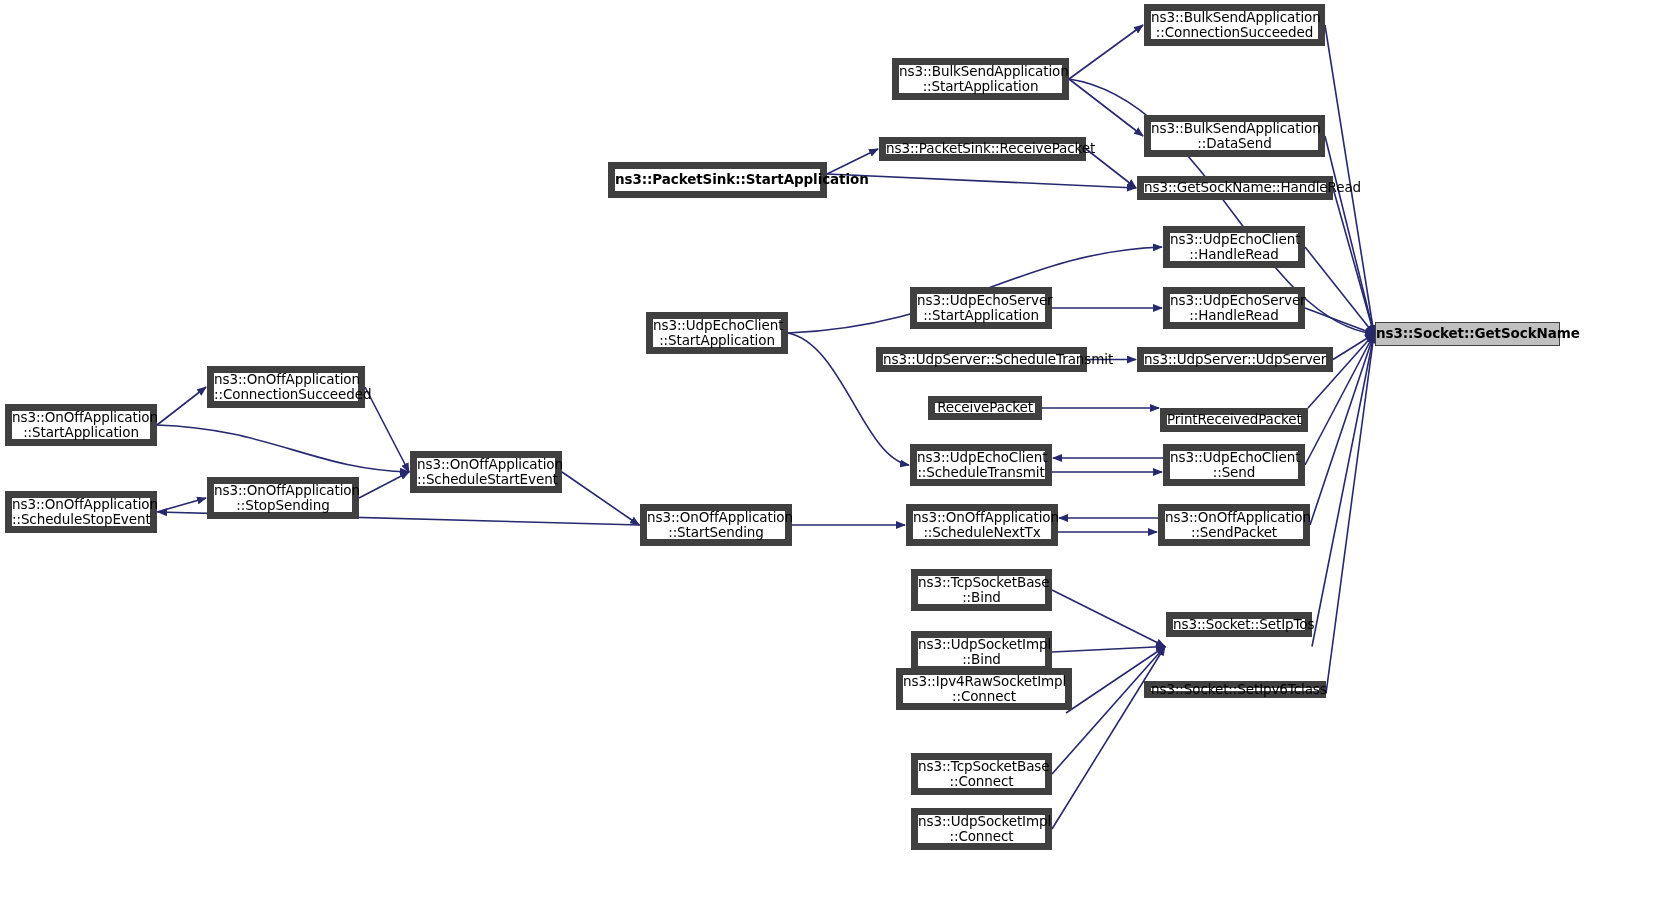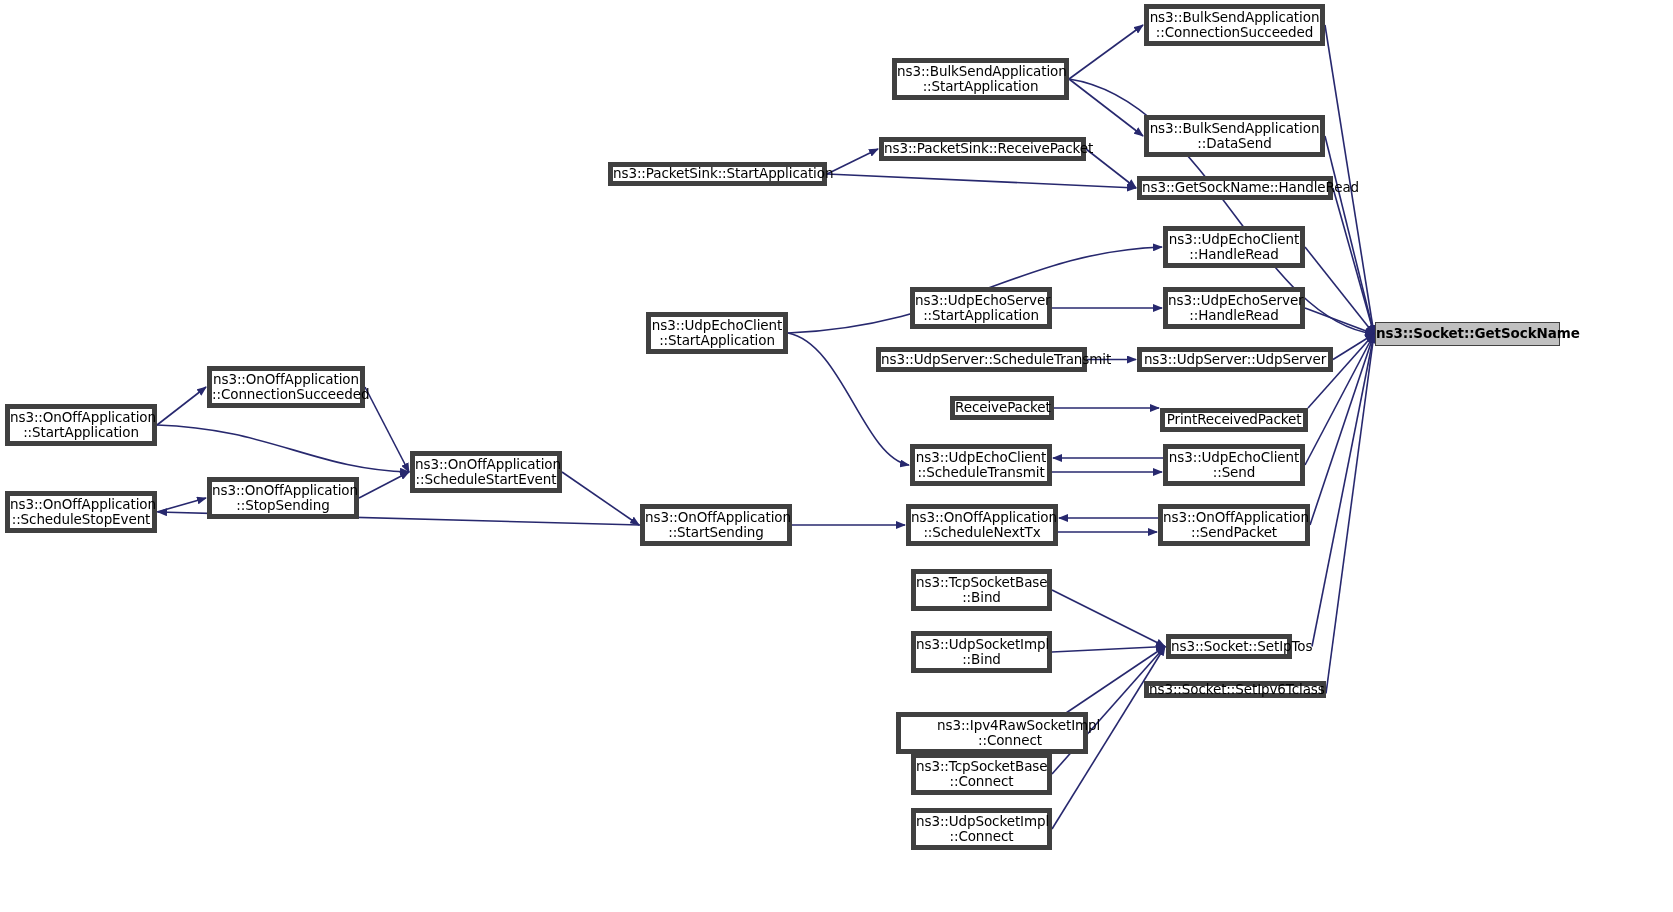--- a/index.html
+++ b/index.html
@@ -19,21 +19,21 @@
     position: absolute;
     left: 0;
     top: 0;
     width: 1673px;
     height: 912px;
     pointer-events: none;
   }
   .node {
     position: absolute;
     box-sizing: border-box;
-    border: 5px solid #404040;
+    border: 7px solid #404040;
     background: #ffffff;
     color: #000000;
     font-size: 13.5px;
     line-height: 15.5px;
     text-align: center;
     display: flex;
     align-items: center;
     justify-content: center;
     white-space: pre-line;
     letter-spacing: -0.1px;
@@ -101,54 +101,54 @@
         <path d="M792,525 L905,525" marker-end="url(#arrow)"></path>
       </g>
   </svg>
   <div id="node-layer">
       <div class="node" style="left: 892px; top: 58px; width: 177px; height: 42px;"><span class="node-label">ns3::BulkSendApplication
 ::StartApplication</span></div>
       <div class="node" style="left: 1144px; top: 4px; width: 181px; height: 42px;"><span class="node-label">ns3::BulkSendApplication
 ::ConnectionSucceeded</span></div>
       <div class="node" style="left: 1144px; top: 115px; width: 181px; height: 42px;"><span class="node-label">ns3::BulkSendApplication
 ::DataSend</span></div>
-      <div class="node" style="left: 608px; top: 162px; width: 219px; height: 24px;"><span class="node-label">ns3::PacketSink::StartApplication</span></div>
+      <div class="node" style="left: 608px; top: 162px; width: 219px; height: 36px; font-weight: bold;"><span class="node-label">ns3::PacketSink::StartApplication</span></div>
       <div class="node" style="left: 879px; top: 137px; width: 207px; height: 24px;"><span class="node-label">ns3::PacketSink::ReceivePacket</span></div>
       <div class="node" style="left: 1137px; top: 176px; width: 196px; height: 24px;"><span class="node-label">ns3::GetSockName::HandleRead</span></div>
       <div class="node" style="left: 646px; top: 312px; width: 142px; height: 42px;"><span class="node-label">ns3::UdpEchoClient
 ::StartApplication</span></div>
       <div class="node" style="left: 1163px; top: 226px; width: 142px; height: 42px;"><span class="node-label">ns3::UdpEchoClient
 ::HandleRead</span></div>
       <div class="node" style="left: 910px; top: 287px; width: 142px; height: 42px;"><span class="node-label">ns3::UdpEchoServer
 ::StartApplication</span></div>
       <div class="node" style="left: 1163px; top: 287px; width: 142px; height: 42px;"><span class="node-label">ns3::UdpEchoServer
 ::HandleRead</span></div>
       <div class="node" style="left: 876px; top: 347px; width: 211px; height: 25px;"><span class="node-label">ns3::UdpServer::ScheduleTransmit</span></div>
       <div class="node" style="left: 1137px; top: 347px; width: 196px; height: 25px;"><span class="node-label">ns3::UdpServer::UdpServer</span></div>
-      <div class="node" style="left: 928px; top: 396px; width: 104px; height: 24px; margin-left: 22px;"><span class="node-label">ReceivePacket</span></div>
+      <div class="node" style="left: 928px; top: 396px; width: 114px; height: 24px;"><span class="node-label">ReceivePacket</span></div>
       <div class="node" style="left: 1160px; top: 396px; width: 148px; height: 24px; margin-top: 12px;"><span class="node-label">PrintReceivedPacket</span></div>
       <div class="node" style="left: 910px; top: 444px; width: 142px; height: 42px;"><span class="node-label">ns3::UdpEchoClient
 ::ScheduleTransmit</span></div>
       <div class="node" style="left: 1163px; top: 444px; width: 142px; height: 42px;"><span class="node-label">ns3::UdpEchoClient
 ::Send</span></div>
       <div class="node" style="left: 906px; top: 504px; width: 152px; height: 42px;"><span class="node-label">ns3::OnOffApplication
 ::ScheduleNextTx</span></div>
       <div class="node" style="left: 1158px; top: 504px; width: 152px; height: 42px;"><span class="node-label">ns3::OnOffApplication
 ::SendPacket</span></div>
       <div class="node" style="left: 911px; top: 569px; width: 141px; height: 42px;"><span class="node-label">ns3::TcpSocketBase
 ::Bind</span></div>
       <div class="node" style="left: 911px; top: 631px; width: 141px; height: 42px;"><span class="node-label">ns3::UdpSocketImpl
 ::Bind</span></div>
-      <div class="node" style="left: 896px; top: 712px; width: 192px; height: 42px; padding-left: 36px;"><span class="node-label">ns3::Ipv4RawSocketImpl
+      <div class="node" style="left: 896px; top: 668px; width: 176px; height: 42px;"><span class="node-label">ns3::Ipv4RawSocketImpl
 ::Connect</span></div>
       <div class="node" style="left: 911px; top: 753px; width: 141px; height: 42px;"><span class="node-label">ns3::TcpSocketBase
 ::Connect</span></div>
       <div class="node" style="left: 911px; top: 808px; width: 141px; height: 42px;"><span class="node-label">ns3::UdpSocketImpl
 ::Connect</span></div>
-      <div class="node" style="left: 1166px; top: 634px; width: 126px; height: 25px;"><span class="node-label">ns3::Socket::SetIpTos</span></div>
+      <div class="node" style="left: 1166px; top: 612px; width: 146px; height: 25px;"><span class="node-label">ns3::Socket::SetIpTos</span></div>
       <div class="node" style="left: 1144px; top: 681px; width: 182px; height: 17px;"><span class="node-label">ns3::Socket::SetIpv6Tclass</span></div>
       <div class="node highlight" style="left: 1375px; top: 322px; width: 185px; height: 24px;"><span class="node-label">ns3::Socket::GetSockName</span></div>
       <div class="node" style="left: 5px; top: 404px; width: 152px; height: 42px;"><span class="node-label">ns3::OnOffApplication
 ::StartApplication</span></div>
       <div class="node" style="left: 207px; top: 366px; width: 158px; height: 42px;"><span class="node-label">ns3::OnOffApplication
 ::ConnectionSucceeded</span></div>
       <div class="node" style="left: 410px; top: 451px; width: 152px; height: 42px;"><span class="node-label">ns3::OnOffApplication
 ::ScheduleStartEvent</span></div>
       <div class="node" style="left: 5px; top: 491px; width: 152px; height: 42px;"><span class="node-label">ns3::OnOffApplication
 ::ScheduleStopEvent</span></div>

